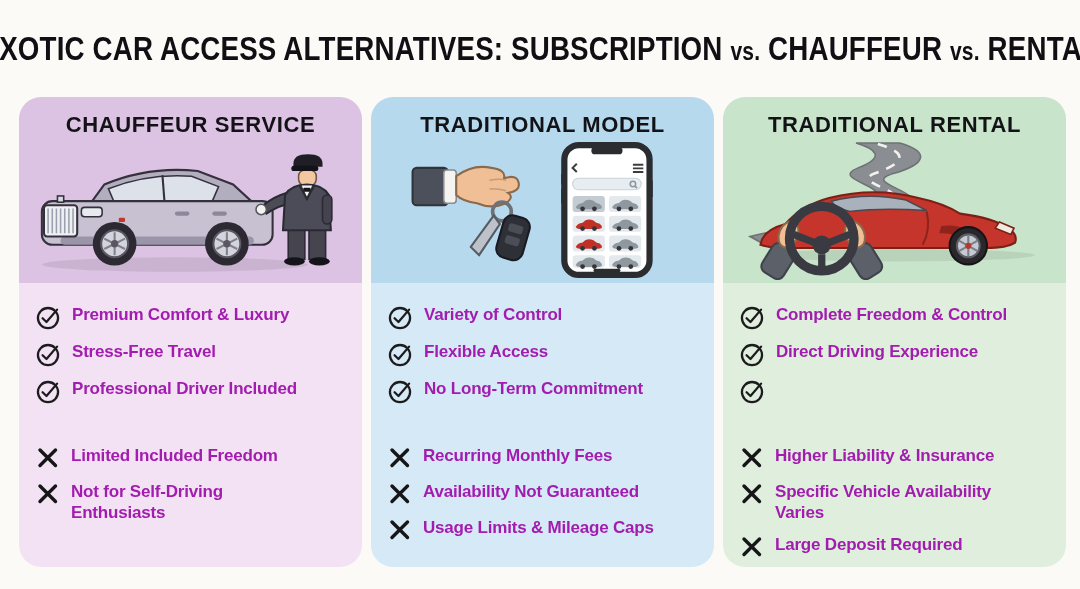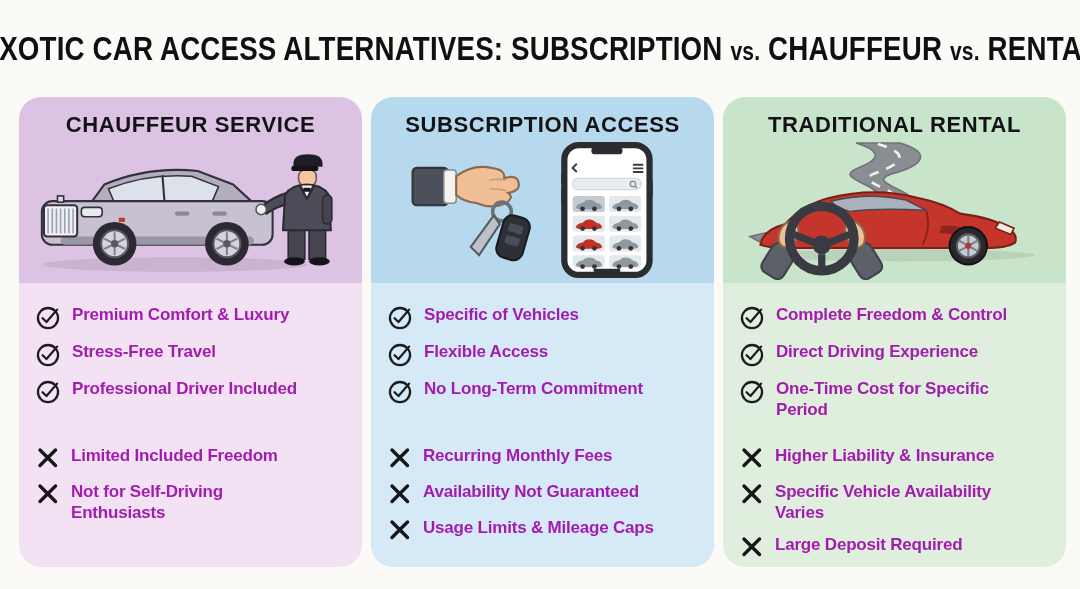--- a/index.html
+++ b/index.html
@@ -171,21 +171,21 @@
             </span>
             <span class="t">Not for Self-Driving
 Enthusiasts</span>
           </li>
       </ul>
     </div>
   </section>
 
   <section class="column col-1" style="--top: #b7d9ee; --bottom: #d6e9f6;">
     <div class="col-top">
-      <h2>SUBSCRIPTION ACCESS</h2>
+      <h2>TRADITIONAL MODEL</h2>
       <div class="illustration">
         <svg viewBox="0 0 330 130" preserveAspectRatio="xMidYMid meet">
           <g transform="translate(40,6)">
             <rect x="0" y="18" width="34" height="36" rx="4" fill="#4b505a" stroke="#2f333b" stroke-width="2"></rect>
             <rect x="30" y="20" width="12" height="32" rx="3" fill="#f4f3ef" stroke="#8a8c90" stroke-width="1.5"></rect>
             <path d="M42,26 Q58,14 76,18 Q90,20 88,28 Q100,24 102,32 Q104,40 92,42 Q98,46 90,52 Q76,58 62,52 Q48,50 42,44 Z" fill="#f1bf96" stroke="#8a6a4c" stroke-width="2"></path>
             <path d="M74,30 Q84,28 90,30 M74,38 Q84,38 90,40" fill="none" stroke="#c79b74" stroke-width="1.5"></path>
             <circle cx="86" cy="60" r="9" fill="none" stroke="#6d7178" stroke-width="3.5"></circle>
             <polygon points="78,64 56,94 64,102 84,72" fill="#bdc2ca" stroke="#565a61" stroke-width="2"></polygon>
             <g transform="rotate(16 96 84)">
@@ -231,21 +231,21 @@
       </div>
     </div>
     <div class="col-bottom">
       <ul class="pros">
         <li class="item">
             <span class="ic">
               <svg width="26" height="26" viewBox="0 0 24 24">
                 <use href="#check-ic"></use>
               </svg>
             </span>
-            <span class="t">Specific of Vehicles</span>
+            <span class="t">Variety of Control</span>
           </li>
         <li class="item">
             <span class="ic">
               <svg width="26" height="26" viewBox="0 0 24 24">
                 <use href="#check-ic"></use>
               </svg>
             </span>
             <span class="t">Flexible Access</span>
           </li>
         <li class="item">
@@ -340,22 +340,20 @@
               </svg>
             </span>
             <span class="t">Direct Driving Experience</span>
           </li>
         <li class="item">
             <span class="ic">
               <svg width="26" height="26" viewBox="0 0 24 24">
                 <use href="#check-ic"></use>
               </svg>
             </span>
-            <span class="t">One-Time Cost for Specific
-Period</span>
           </li>
       </ul>
       <ul class="cons">
         <li class="item">
             <span class="ic xm">
               <svg width="24" height="24" viewBox="0 0 24 24">
                 <use href="#x-ic"></use>
               </svg>
             </span>
             <span class="t">Higher Liability &amp; Insurance</span>

